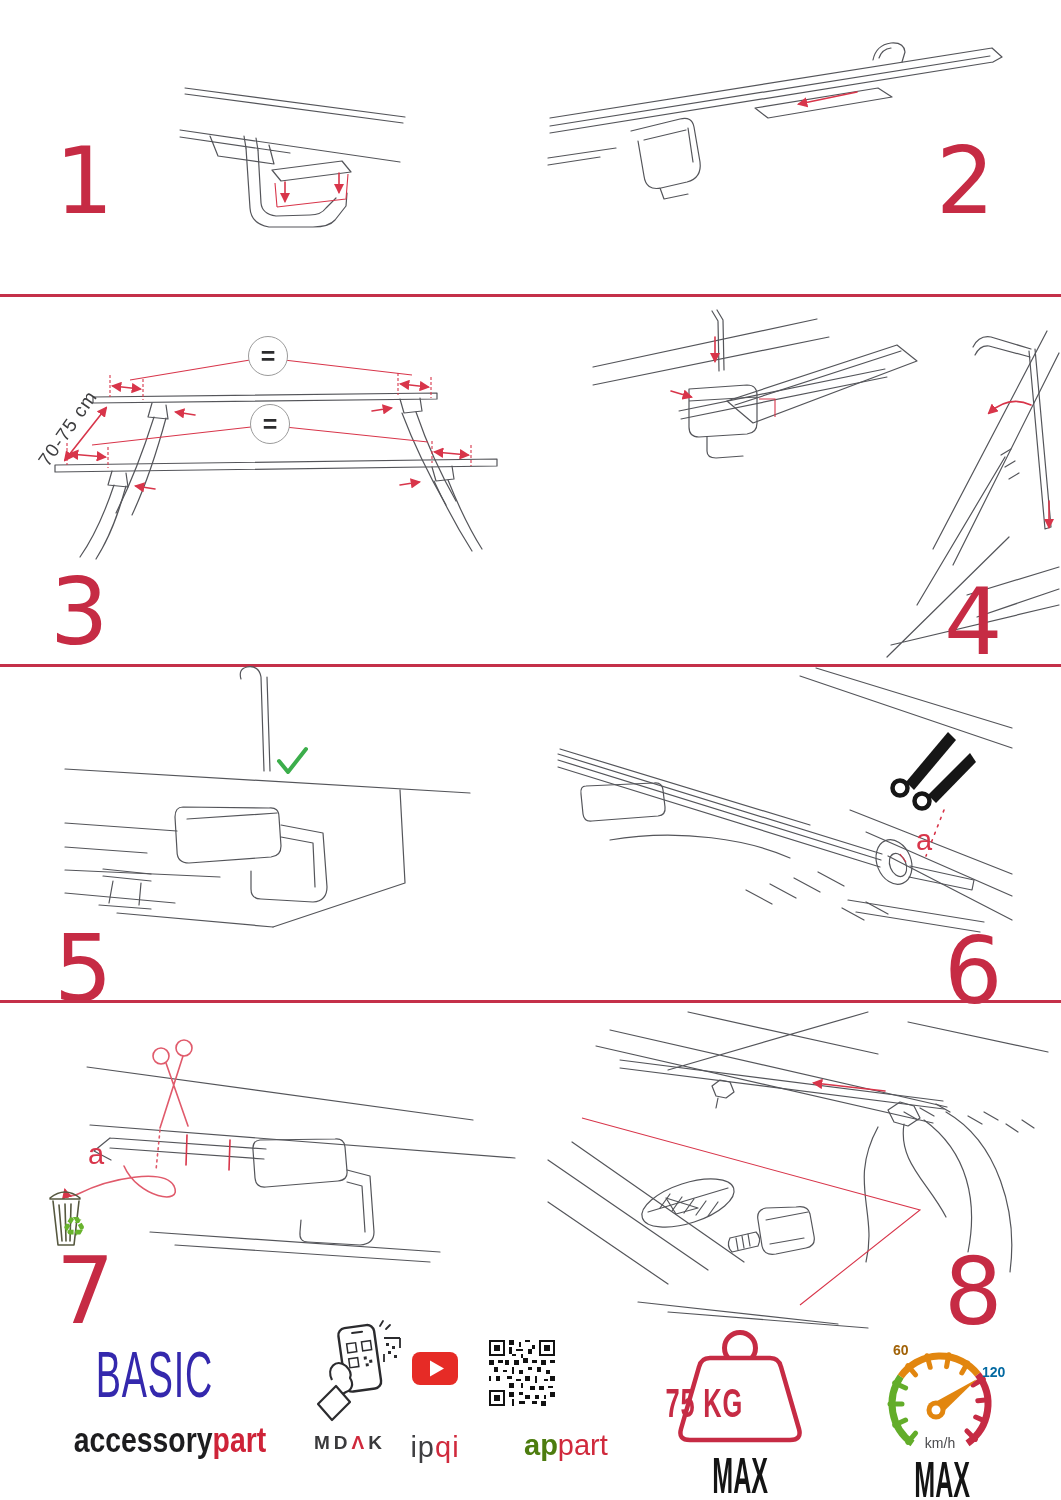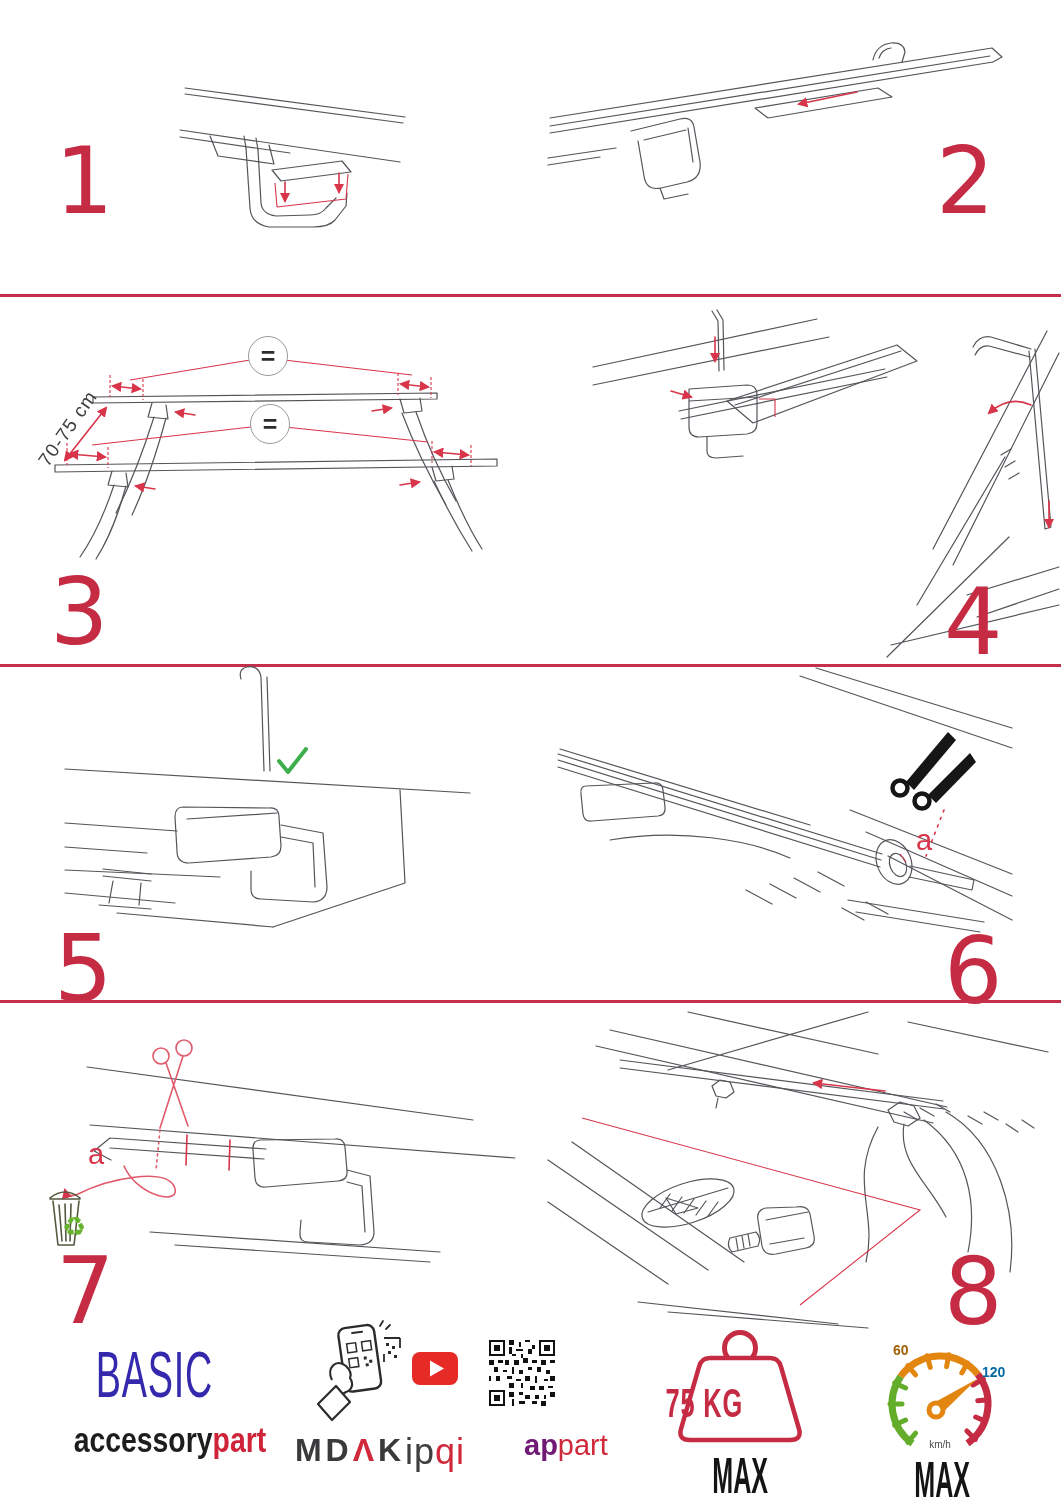--- a/index.html
+++ b/index.html
@@ -20,31 +20,31 @@
             font-size:25px;font-weight:bold;color:#2c2c2e;}
   .measure{position:absolute;color:#3e3e40;font-size:19px;letter-spacing:1px;
            transform:rotate(-55deg);transform-origin:0 0;white-space:nowrap;}
   .part-a{position:absolute;color:#d8354a;font-size:29px;}
   .recycle{position:absolute;color:#68b32d;font-size:27px;line-height:1;}
   .ctr{position:absolute;text-align:center;}
   .cond{display:inline-block;white-space:nowrap;transform-origin:center top;}
   .basic{font-size:46px;font-weight:500;color:#3428ad;letter-spacing:1px;transform:scale(0.82,1.42);}
   .accpart{font-size:33px;font-weight:700;transform:scale(0.86,1.05);}
   .accpart .b{color:#1d1d1f;} .accpart .r{color:#ce2338;}
-  .mdak{font-size:32px;font-weight:600;letter-spacing:4px;color:#3a3a3c;}
+  .mdak{font-size:19px;font-weight:600;letter-spacing:4px;color:#3a3a3c;}
   .mdak .r{color:#d0293c;}
-  .ipqi{font-size:36px;color:#3f3f42;letter-spacing:1px;}
+  .ipqi{font-size:29px;color:#3f3f42;letter-spacing:1px;}
   .ipqi .r{color:#d0293c;}
   .apline{font-size:29px;}
-  .apline .b{color:#701a75;font-weight:700;margin-left:46px;} .apline .r{color:#d0293c;}
+  .apline .b{color:#4d7c0f;font-weight:700;margin-left:46px;} .apline .r{color:#d0293c;}
   .kg{font-size:31px;font-weight:700;color:#c62b44;letter-spacing:1px;transform:scale(0.82,1.3);}
   .maxw{font-size:38px;font-weight:700;color:#141414;transform:scale(0.66,1.32);}
   .sp60{position:absolute;font-size:14px;font-weight:700;color:#a16207;}
   .sp120{position:absolute;font-size:14px;font-weight:700;color:#0369a1;}
-  .kmh{font-size:10px;color:#4b4b4e;}
+  .kmh{font-size:14px;color:#4b4b4e;}
 </style>
 </head>
 <body>
 
 <div class="page">
 
   <svg style="left:150px;top:60px" width="290" height="180" viewBox="0 0 290 180">
     <defs>
       <marker id="mR" viewBox="0 0 10 10" refX="8" refY="5" markerWidth="6.5" markerHeight="6.5" orient="auto-start-reverse">
         <path d="M0,0L10,5L0,10z" fill="#d8354a"></path>

